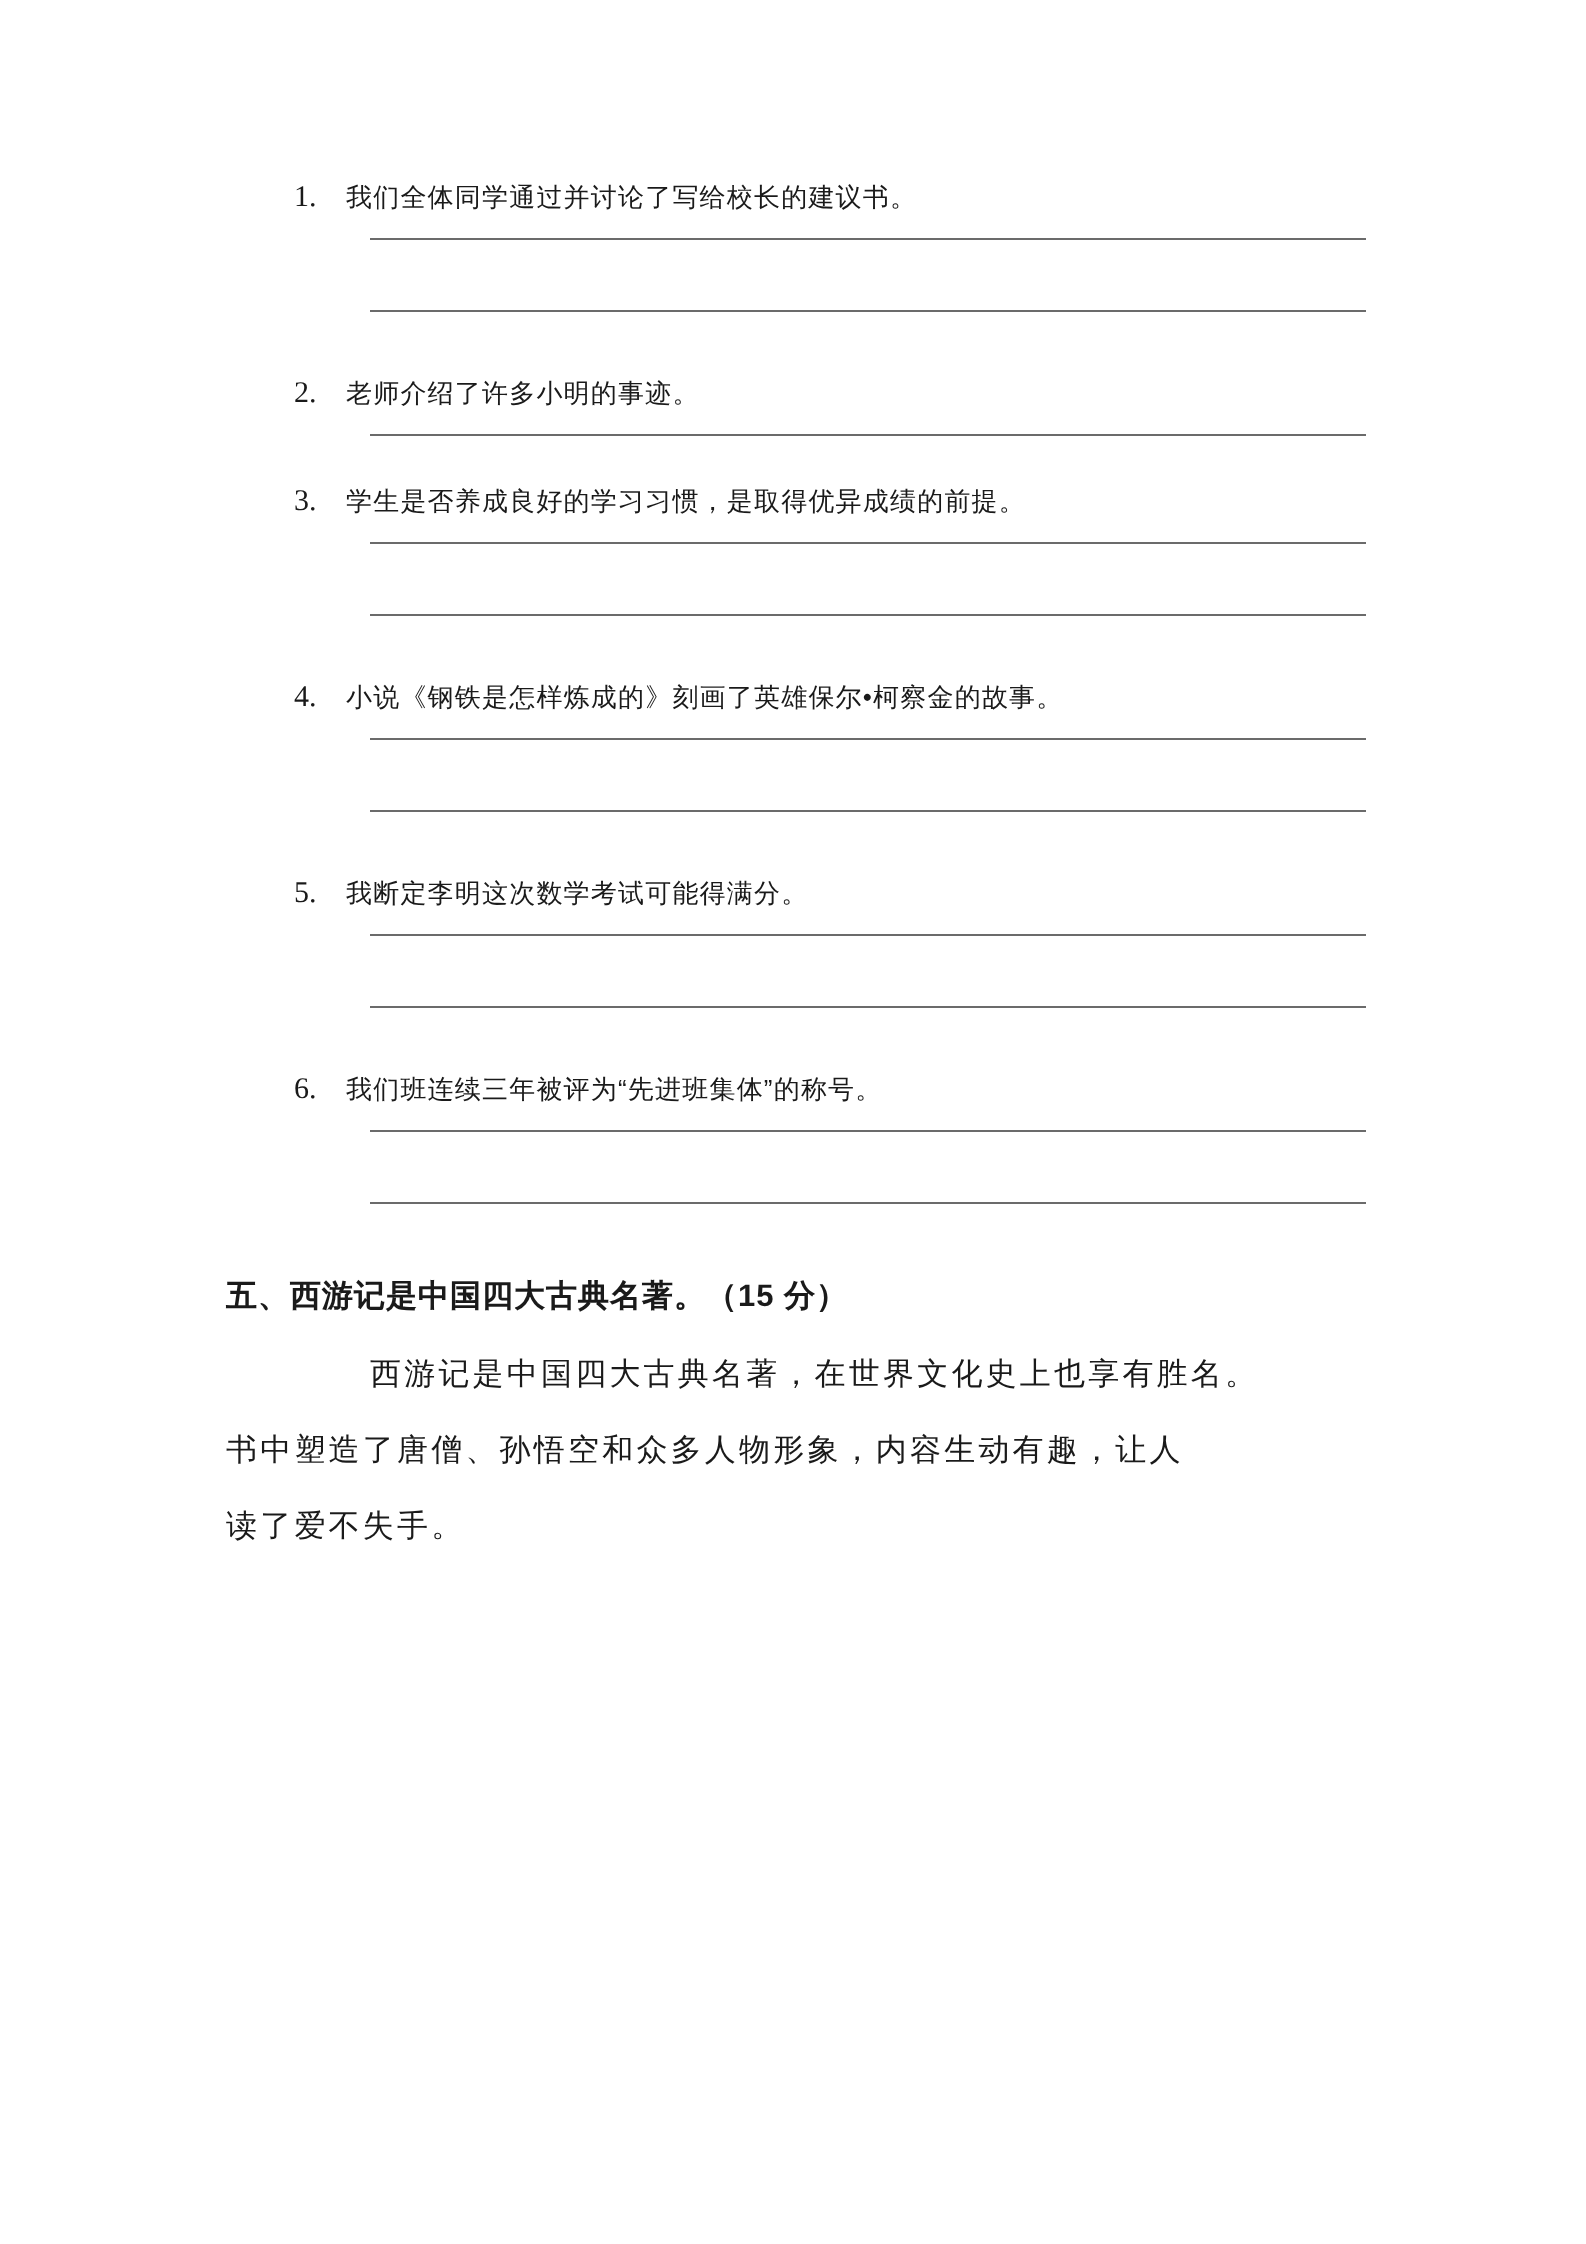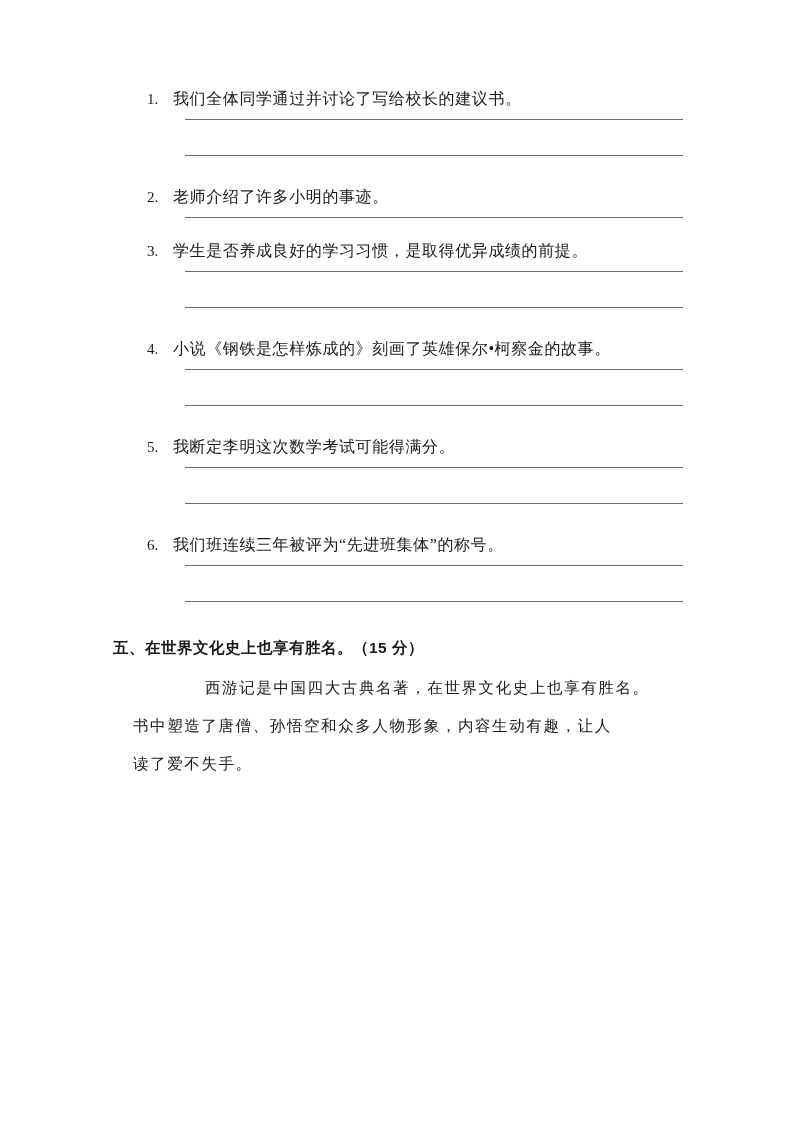--- a/index.html
+++ b/index.html
@@ -37,22 +37,22 @@
   }
   .item-num {
     width: 26px;
     flex: 0 0 26px;
     font-family: "Liberation Serif", serif;
     font-size: 15px;
     letter-spacing: 0;
   }
   .item-text {
     flex: 1 1 auto;
-    font-family: Liberation Serif, serif;
-    font-size: 16px;
+    font-family: Liberation Sans, sans-serif;
+    font-size: 13px;
     letter-spacing: 0.6px;
   }
   .rule-wrap {
     padding-left: 72px;
     padding-top: 9px;
   }
   .rule {
     height: 1px;
     background: #6b6b6b;
     margin-bottom: 35px;
@@ -78,21 +78,20 @@
   }
 
   
   .passage {
     font-family: Liberation Sans, sans-serif;
     font-size: 15.5px;
     line-height: 38px;
     letter-spacing: 1.6px;
     text-align: justify;
     padding: 4px 0 0 0;
-    margin-left: 20px;
   }
   .passage .indent {
     display: inline-block;
     width: 72px;
   }
 
   .gap-a { height: 24px; }
   .gap-b { height: 16px; }
   .gap-c { height: 30px; }
 </style>
@@ -173,21 +172,21 @@
       </div>
       <div class="rule-wrap">
         <div class="rule"></div>
         <div class="rule-short"></div>
       </div>
     </div>
 
     <div class="gap-c"></div>
 
     <div class="section-head">
-      <span>五、在世界文化史上也享有胜名。</span><span class="score">（15 分）</span>
+      <span>五、西游记是中国四大古典名著。</span><span class="score">（15 分）</span>
     </div>
 
     <div class="passage">
       <span class="indent"></span><span>西游记是中国四大古典名著，在世界文化史上也享有胜名。</span><br>
       <span>书中塑造了唐僧、孙悟空和众多人物形象，内容生动有趣，让人</span><br>
       <span>读了爱不失手。</span>
     </div>
 
     <div class="gap-b"></div>
 

